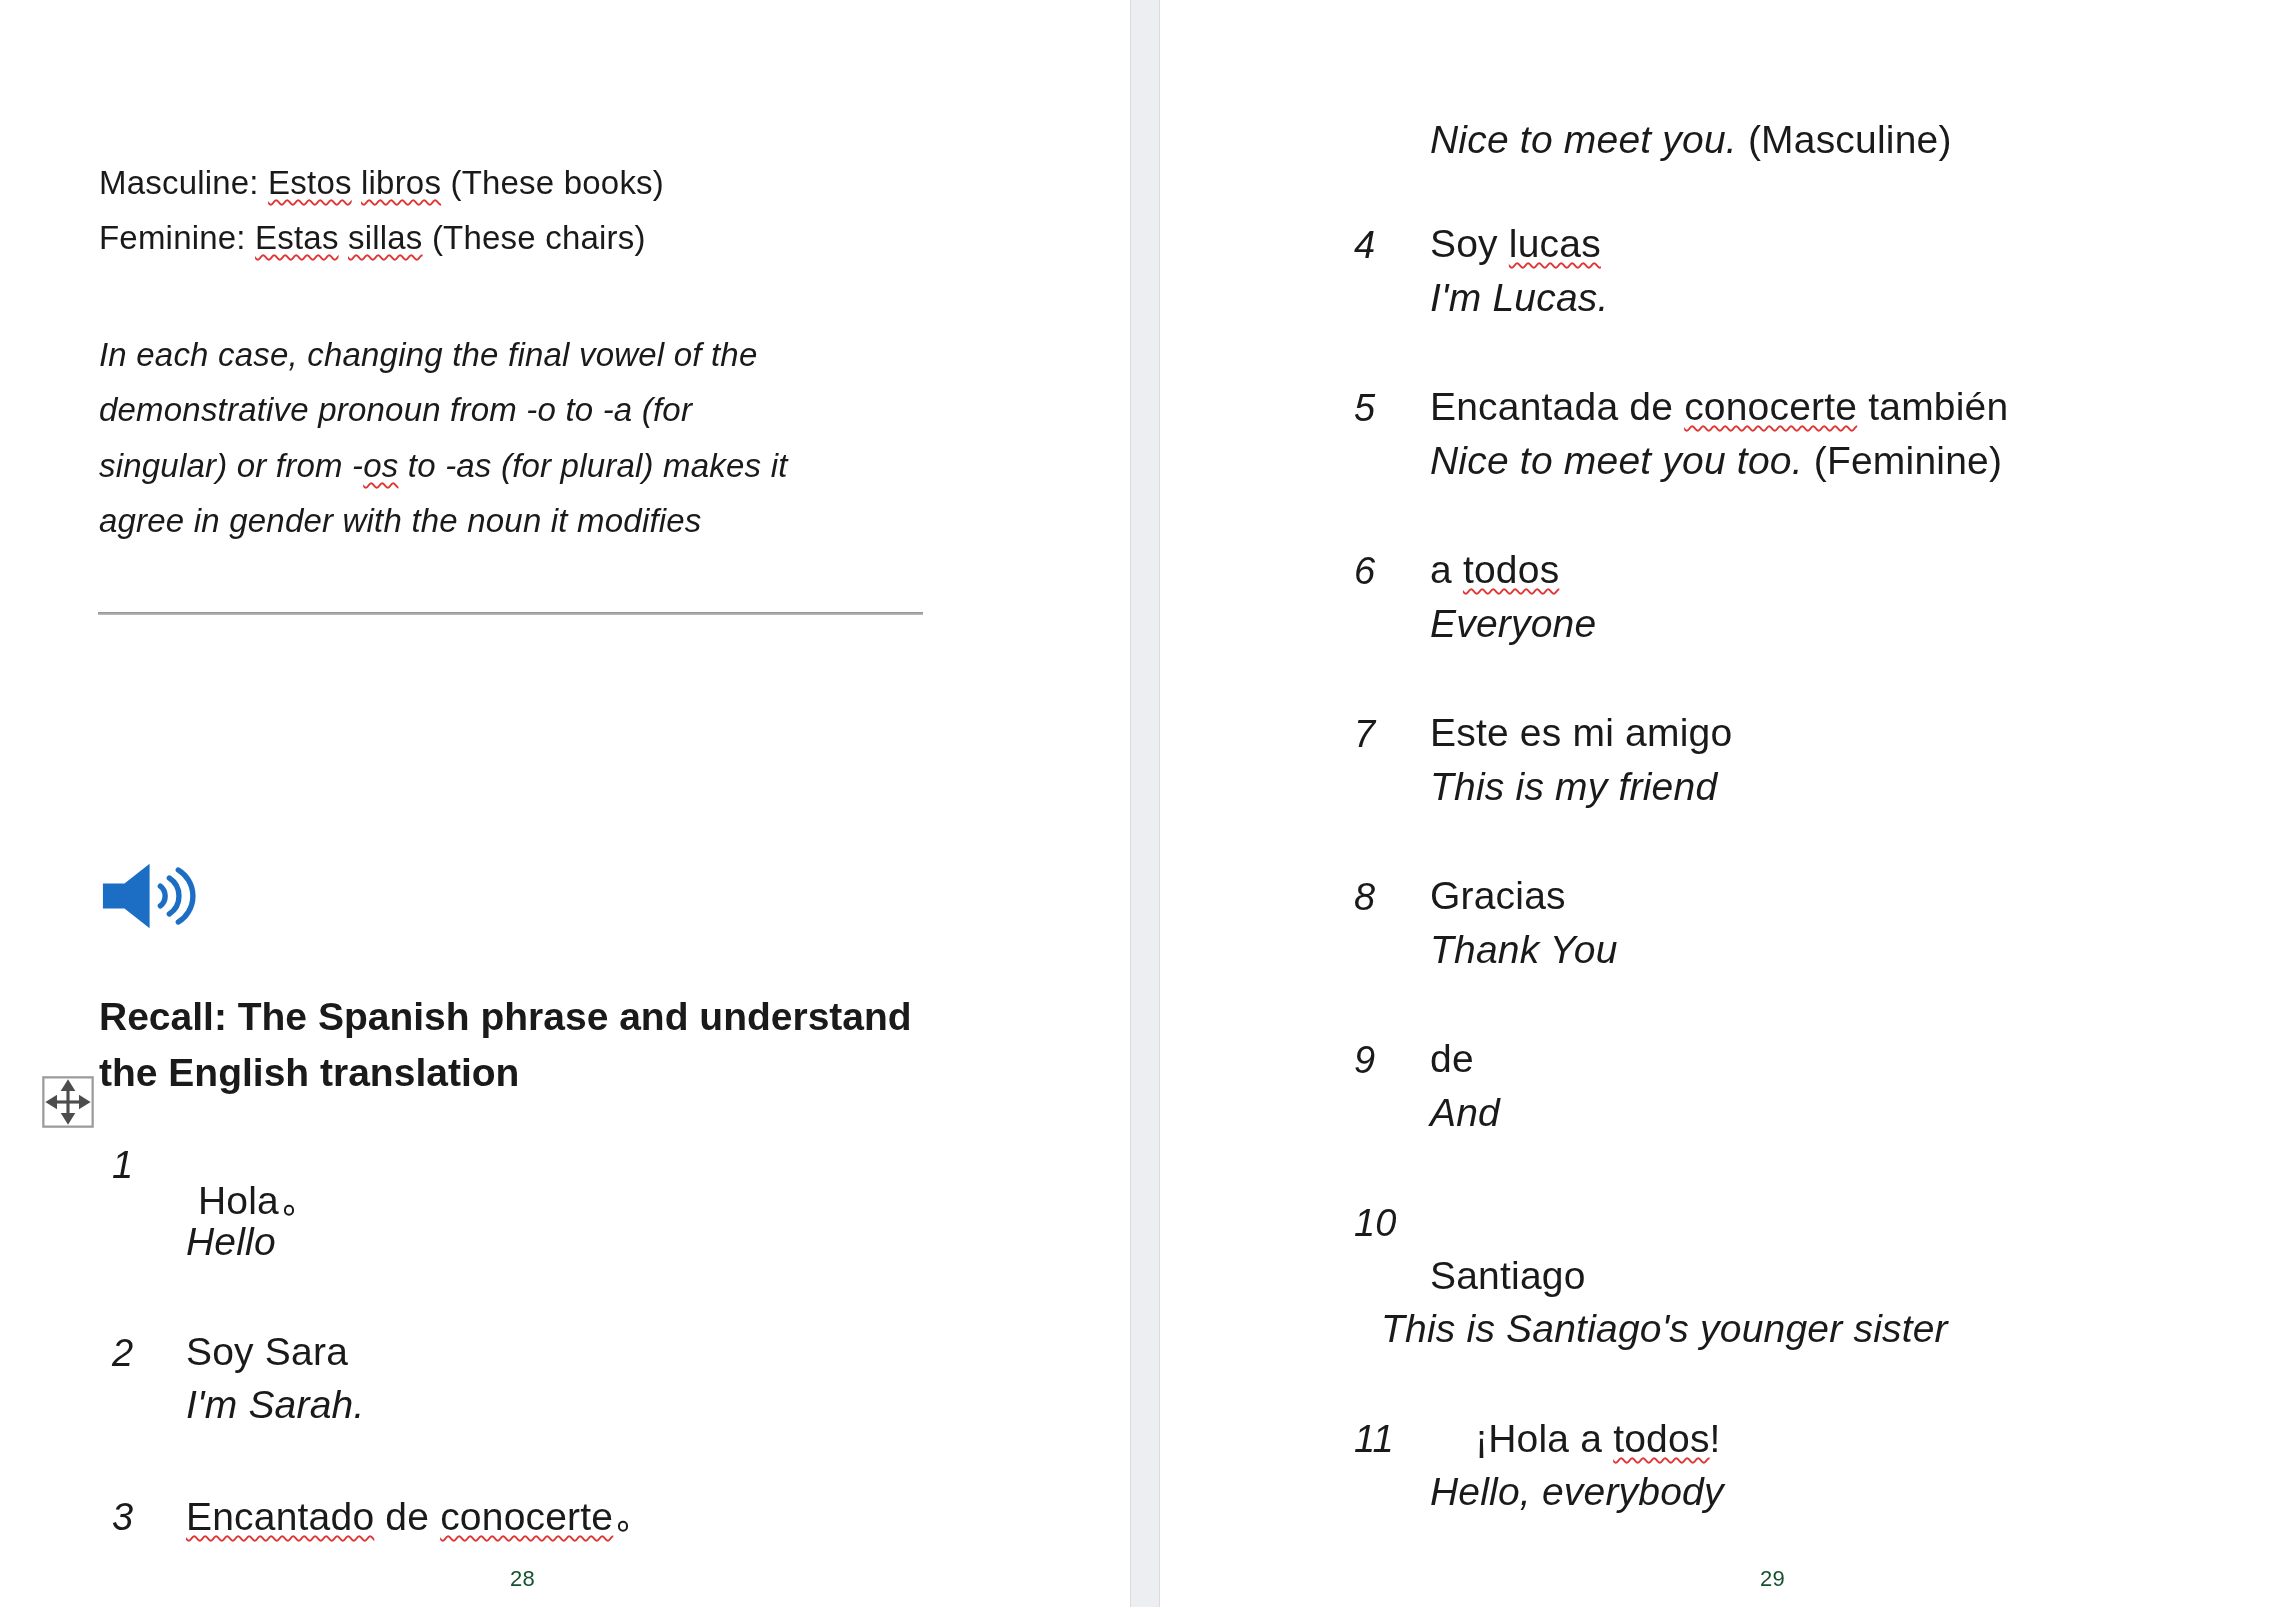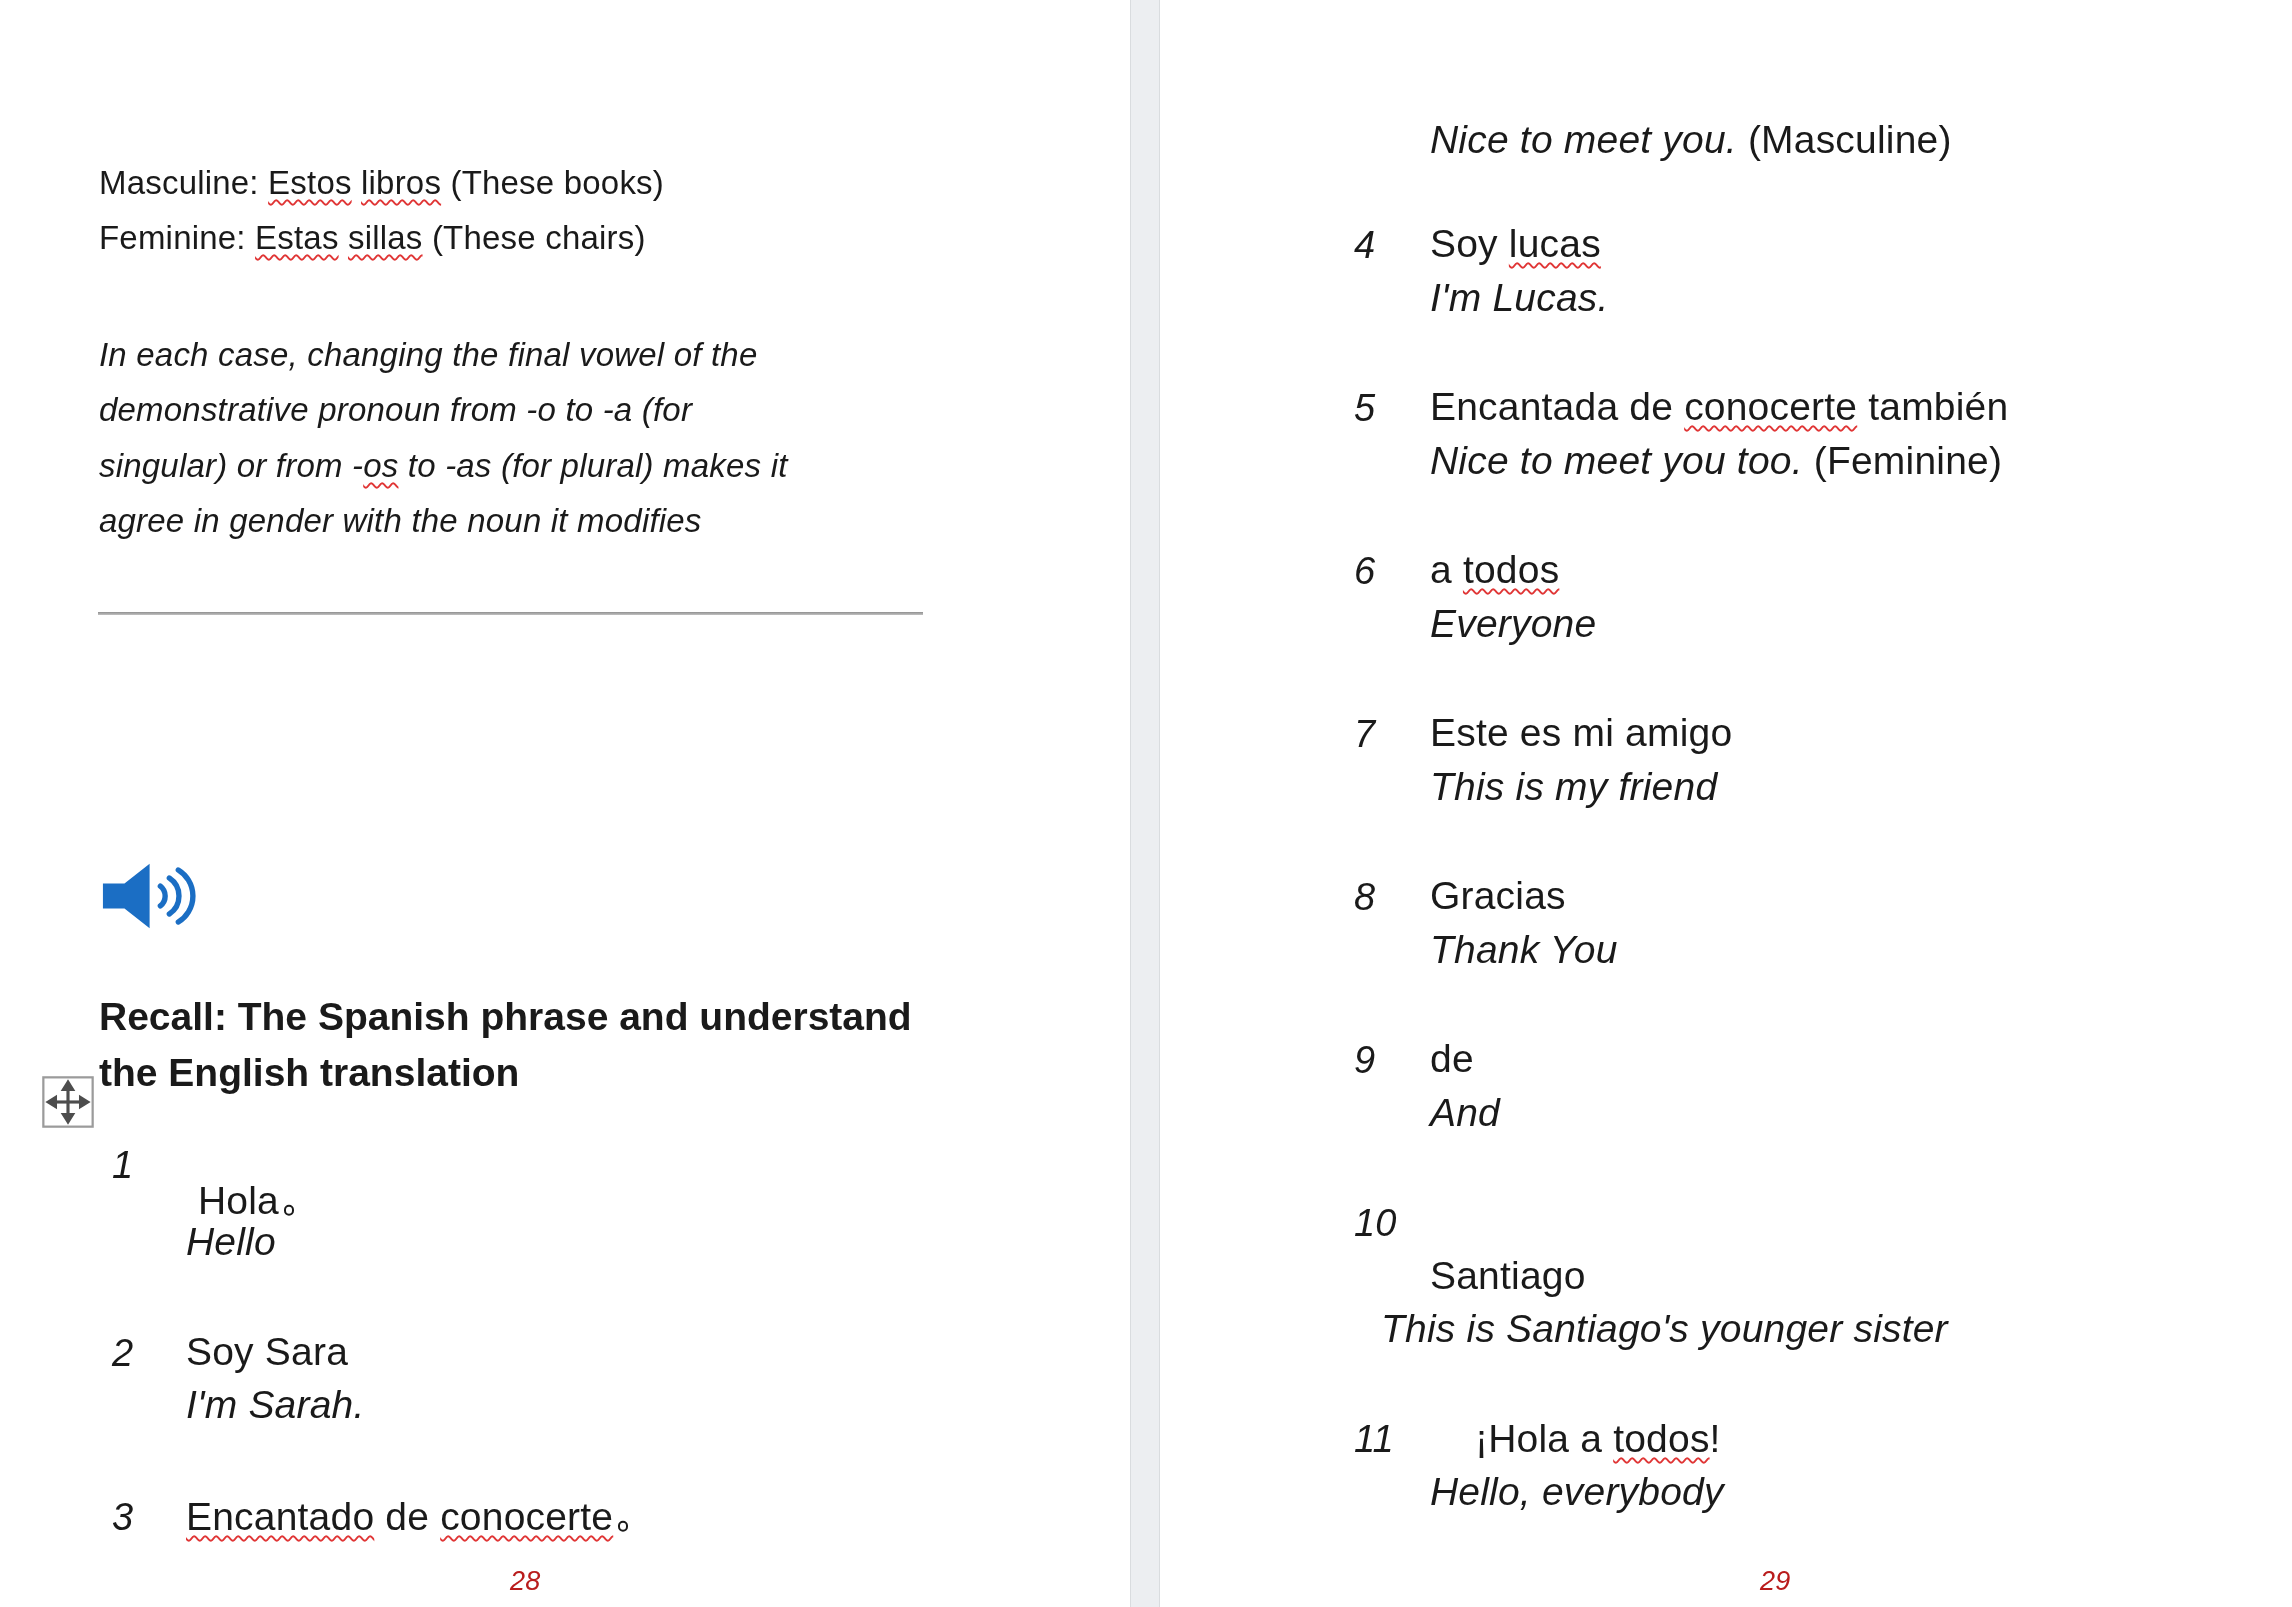--- a/index.html
+++ b/index.html
@@ -17,21 +17,21 @@
     position:absolute;top:0;bottom:0;left:1130px;width:30px;
     background:#eceef1;
     border-left:1.8px solid #d9dcdf;border-right:1.8px solid #d9dcdf;
     box-sizing:border-box;
   }
   .line{position:absolute;line-height:1;white-space:nowrap;letter-spacing:0.2px;}
   .f-intro{font-size:33px;}
   .f-item{font-size:39px;}
   .f-head{font-size:39px;font-weight:bold;letter-spacing:0;}
   .f-num{font-size:38px;font-style:italic;}
-  .f-pn{font-size:27px;color:#b91c1c;font-style:italic;}
+  .f-pn{font-size:22px;color:#14532d;}
   .it{font-style:italic;}
   .sp{
     text-decoration-line:underline;
     text-decoration-style:wavy;
     text-decoration-color:#e03535;
     text-decoration-thickness:1.8px;
     text-underline-offset:5.4px;
   }
   .cjk{
     display:inline-block;width:10.7px;height:10.7px;

